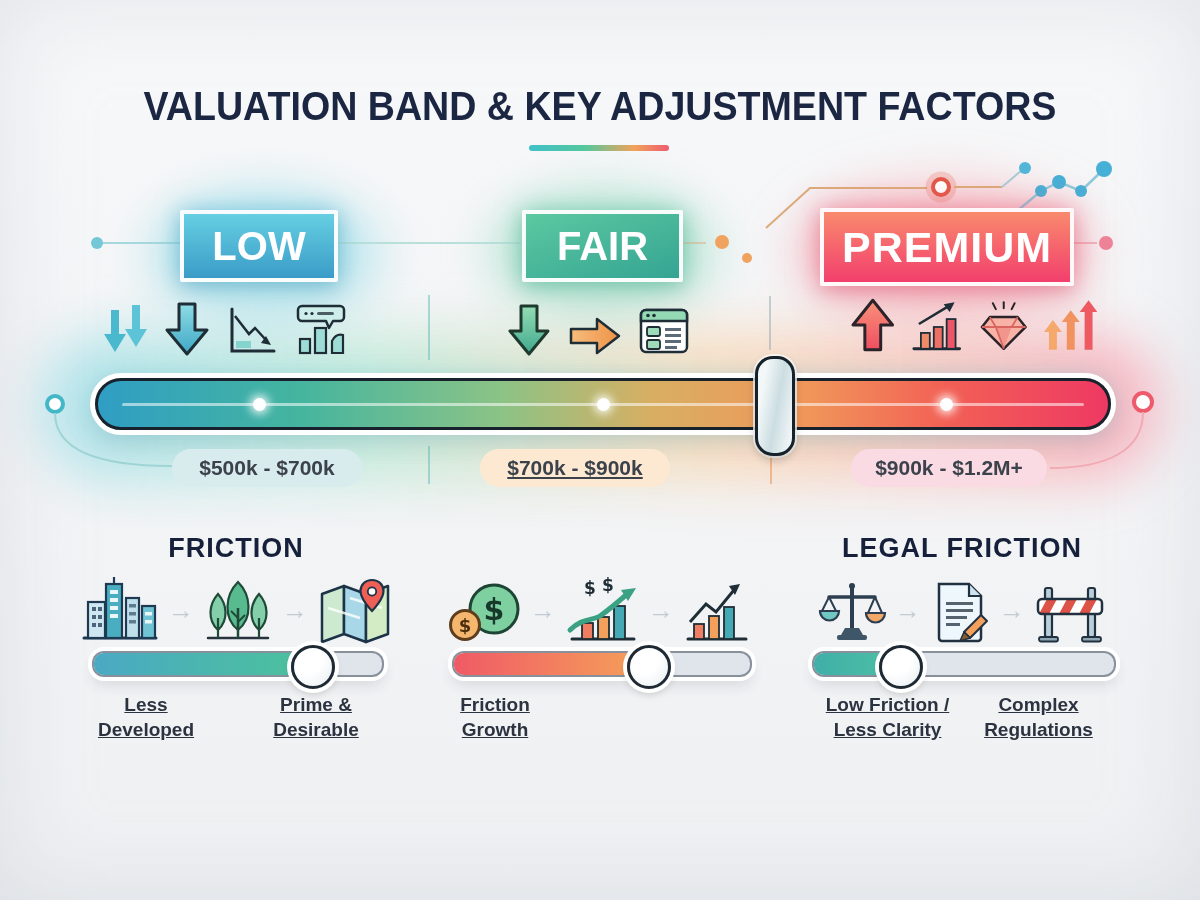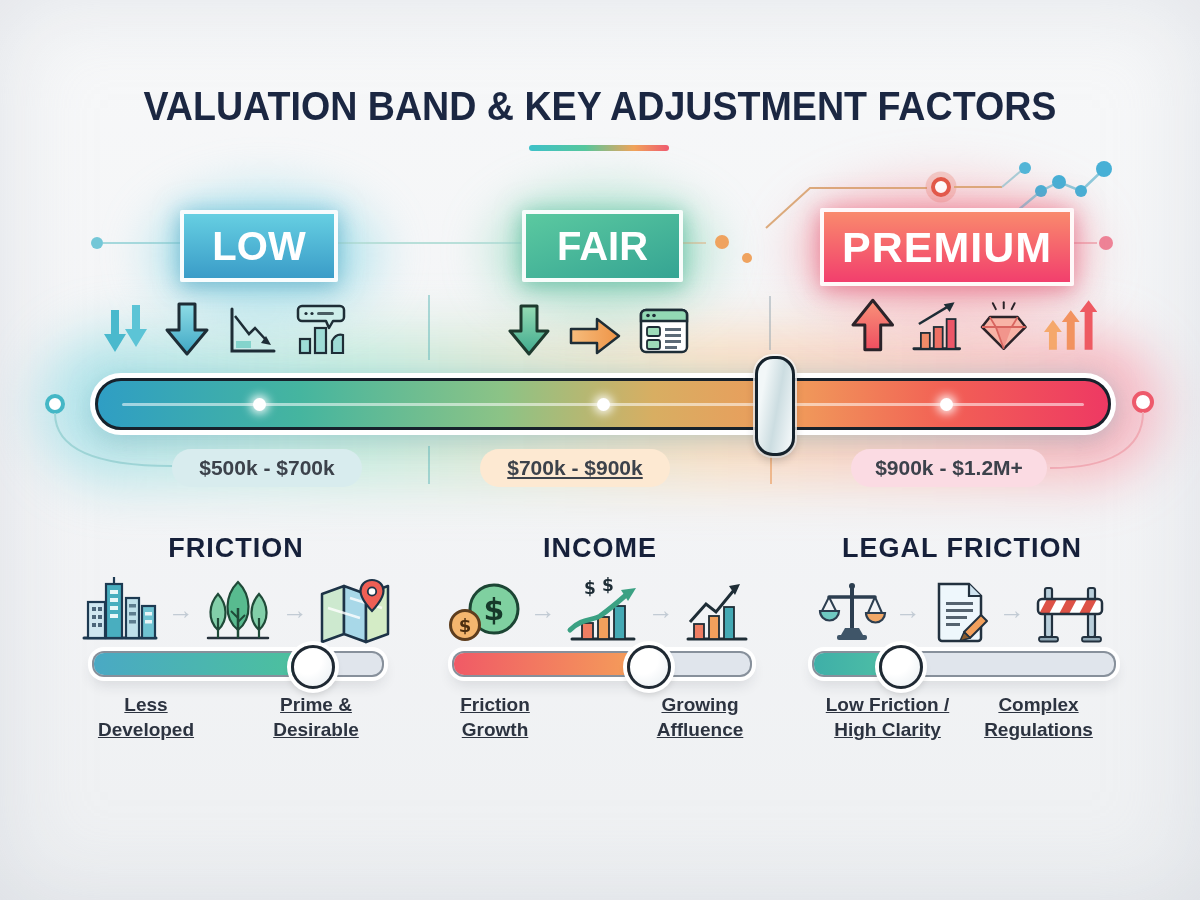--- a/index.html
+++ b/index.html
@@ -262,21 +262,20 @@
     <span class="bar-dot" style="--pct: 50;"></span>
     <span class="bar-dot" style="--pct: 84;"></span>
   </div>
   <div class="bar-handle" style="--pct: 67;"></div>
 
   <div class="pill pill-low">$500k - $700k</div>
   <div class="pill pill-fair">$700k - $900k</div>
   <div class="pill pill-prem">$900k - $1.2M+</div>
 
   <h2 class="factor-title ft-1">FRICTION</h2>
-  <h2 class="factor-title ft-2">INCOME</h2>
   <h2 class="factor-title ft-3">LEGAL FRICTION</h2>
 
   <div class="factor-icons fi-1">
     <svg width="80" height="72" viewBox="0 0 80 72">
       <line x1="4" y1="66" x2="76" y2="66" stroke="#1d3a52" stroke-width="3" stroke-linecap="round"></line>
       <rect x="8" y="30" width="17" height="36" fill="#cfe7f0" stroke="#1d3a52" stroke-width="2.2"></rect>
       <rect x="12" y="35" width="4" height="4" fill="#1d3a52" opacity=".75"></rect>
         <rect x="18" y="35" width="4" height="4" fill="#1d3a52" opacity=".75"></rect>
       <rect x="12" y="43" width="4" height="4" fill="#1d3a52" opacity=".75"></rect>
         <rect x="18" y="43" width="4" height="4" fill="#1d3a52" opacity=".75"></rect>
@@ -413,29 +412,25 @@
     <div class="end-label">
       <span>Prime &amp;</span>
       <span>Desirable</span>
     </div>
   </div>
   <div class="f-labels fl-2">
     <div class="end-label">
       <span>Friction</span>
       <span>Growth</span>
     </div>
-    <div class="end-label">
-      <span>Growing</span>
-      <span>Affluence</span>
-    </div>
   </div>
   <div class="f-labels fl-3">
     <div class="end-label">
       <span>Low Friction /</span>
-      <span>High Clarity</span>
+      <span>Less Clarity</span>
     </div>
     <div class="end-label">
       <span>Complex</span>
       <span>Regulations</span>
     </div>
   </div>
 
 </div>
 
 </body></html>

